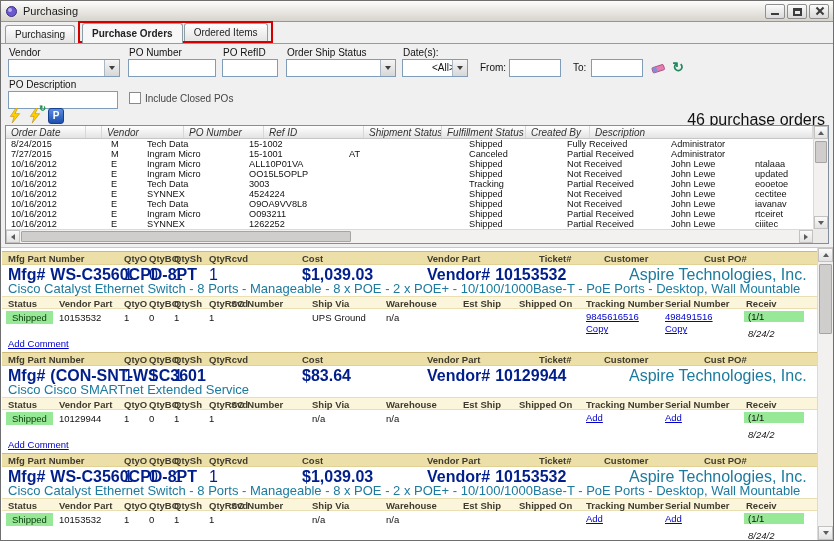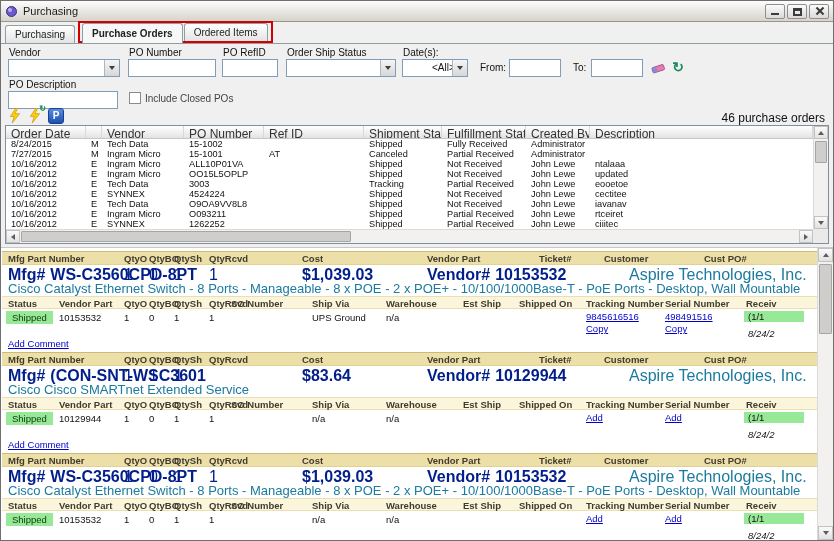--- a/index.html
+++ b/index.html
@@ -34,28 +34,28 @@
   .tri-down{width:0;height:0;border-left:3.5px solid transparent;border-right:3.5px solid transparent;border-top:4px solid #3f3f3f;}
   .chk{position:absolute;width:12px;height:12px;border:1px solid #8a8a8a;background:#fff;}
   .icon-btn{position:absolute;width:18px;height:18px;display:flex;align-items:center;justify-content:center;}
   .refresh-glyph{font-size:14px;font-weight:bold;color:#1f8a5f;line-height:14px;}
 
   
   .toolbar{position:absolute;top:105px;left:0;right:0;height:19px;}
   .tb-btn{position:absolute;top:1px;width:18px;height:17px;display:flex;align-items:center;justify-content:center;}
   .p-btn{background:linear-gradient(#5a8de0,#1d4fae);border:1px solid #16408f;border-radius:3px;color:#fff;font-weight:bold;font-size:10px;width:16px;height:16px;display:flex;align-items:center;justify-content:center;}
   .mini-refresh{position:absolute;right:-2px;top:-3px;font-size:8px;color:#0a8a3a;font-weight:bold;}
-  .count{position:absolute;right:8px;top:5px;font-size:12px;color:#111;}
+  .count{position:absolute;right:8px;top:5px;font-size:16px;color:#111;}
 
   
   .grid{position:absolute;top:124px;left:4px;right:4px;height:119px;border:1px solid #828f9a;background:#fff;}
   .grid-header{position:absolute;top:0;left:0;right:15px;height:13px;display:flex;background:linear-gradient(#ffffff,#e3e3e3);border-bottom:1px solid #c6c6c6;overflow:hidden;}
-  .gc{font-size:12px;color:#333;padding:1px 0 0 5px;border-right:1px solid #d8d8d8;overflow:hidden;white-space:nowrap;height:100%;}
+  .gc{font-size:10px;color:#333;padding:1px 0 0 5px;border-right:1px solid #d8d8d8;overflow:hidden;white-space:nowrap;height:100%;font-style:italic;}
   .grid-rows{position:absolute;top:13px;left:0;right:15px;bottom:14px;overflow:hidden;}
-  .grid-row{display:flex;height:10px;line-height:10px;font-size:9.2px;white-space:nowrap;}
+  .grid-row{display:flex;height:10px;line-height:10px;font-size:9.2px;white-space:nowrap;gap:20px;}
   .grid-row span{padding-left:5px;overflow:hidden;}
   .c0{width:80px;flex:none}.c1{width:16px;flex:none}.c2{width:82px;flex:none}.c3{width:80px;flex:none}.c4{width:100px;flex:none}.c5{width:78px;flex:none}.c6{width:84px;flex:none}.c7{width:64px;flex:none}.c8{flex:1 1 auto}
 
   
   .sb-track-v{background:#f2f1ef;border-left:1px solid #dadada;position:absolute;}
   .sb-track-h{background:#f2f1ef;border-top:1px solid #dadada;position:absolute;}
   .sb-btn{position:absolute;background:linear-gradient(#fafafa,#e2e2e2);border:1px solid #c3c2c0;display:flex;align-items:center;justify-content:center;}
   .thumb{position:absolute;background:#cfcecd;border:1px solid #a6a5a3;border-radius:1px;}
   .tri-up-s{width:0;height:0;border-left:3px solid transparent;border-right:3px solid transparent;border-bottom:4px solid #5c5c5c;}
   .tri-down-s{width:0;height:0;border-left:3px solid transparent;border-right:3px solid transparent;border-top:4px solid #5c5c5c;}

